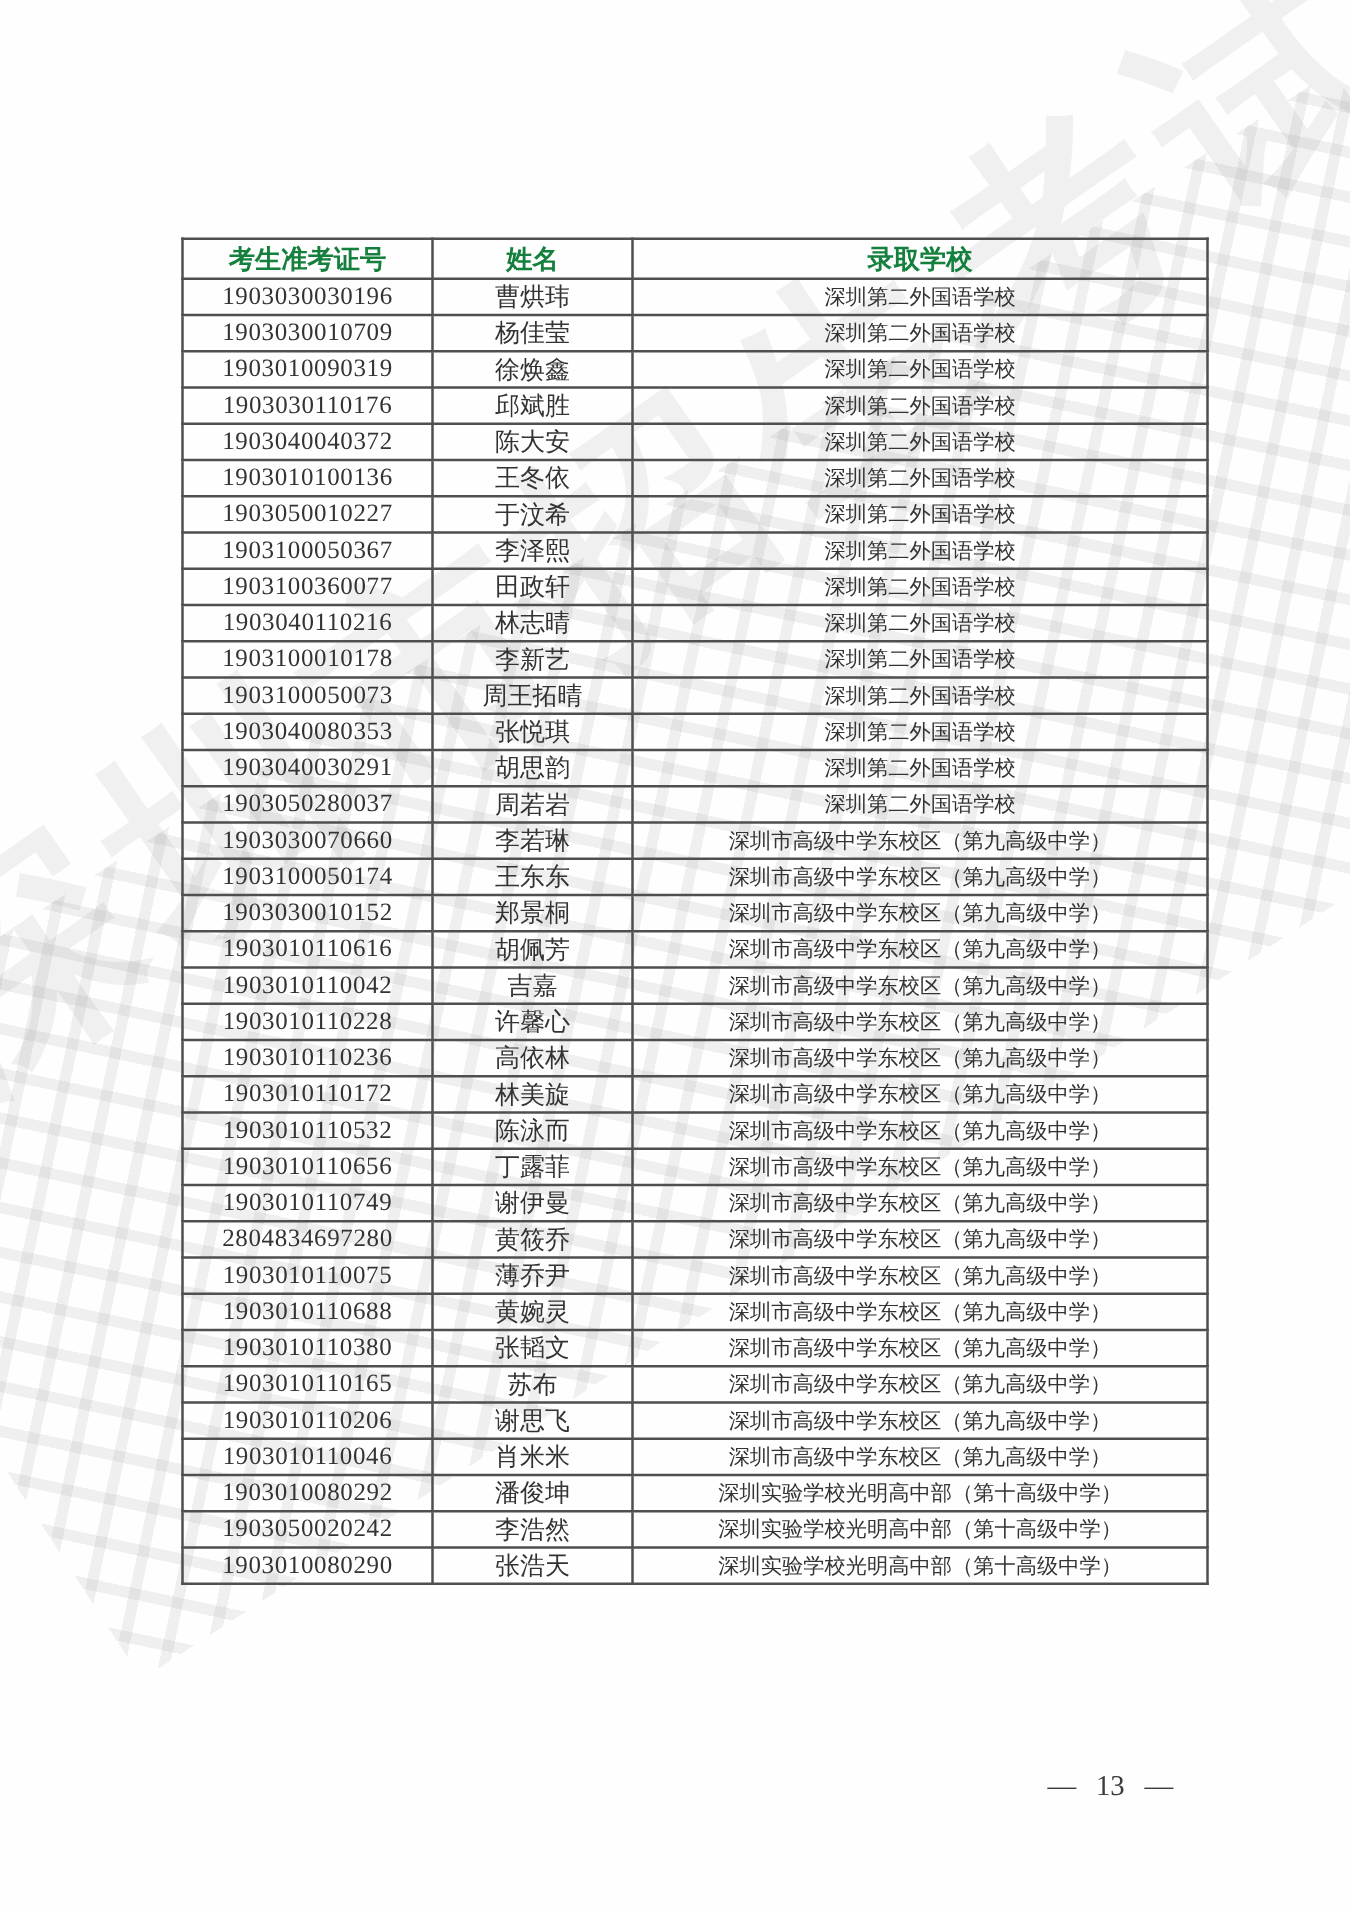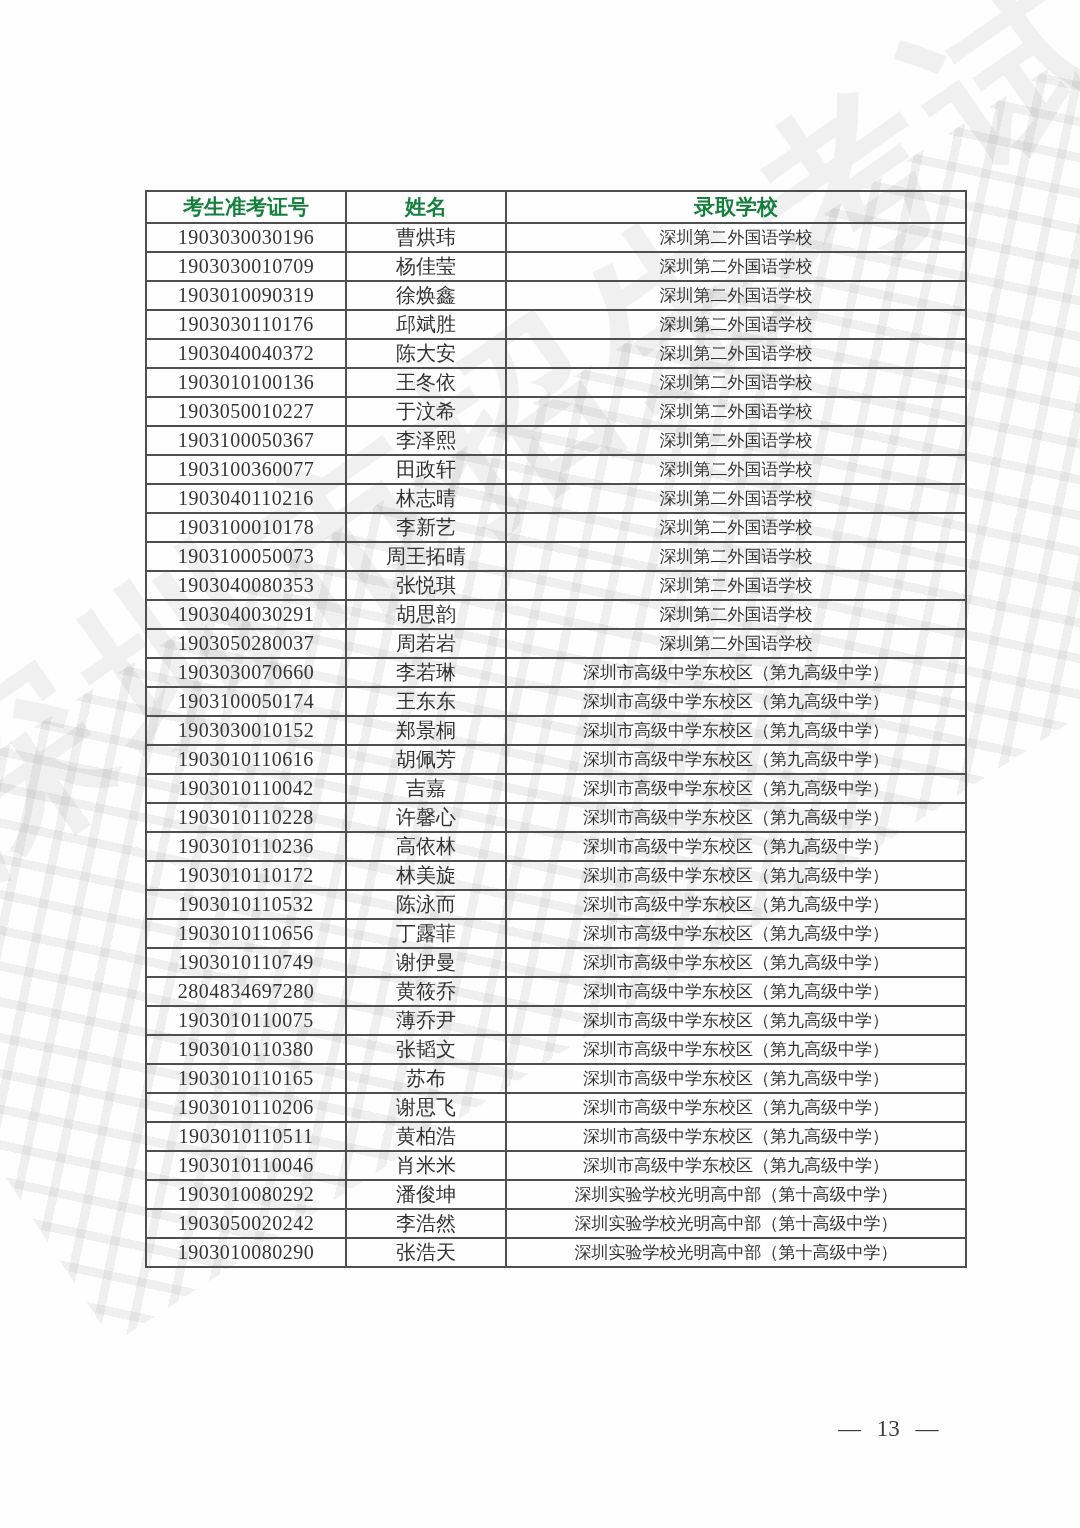--- a/index.html
+++ b/index.html
@@ -252,37 +252,37 @@
           <td class="num">2804834697280</td>
           <td class="name">黄筱乔</td>
           <td class="school">深圳市高级中学东校区（第九高级中学）</td>
         </tr>
         <tr>
           <td class="num">1903010110075</td>
           <td class="name">薄乔尹</td>
           <td class="school">深圳市高级中学东校区（第九高级中学）</td>
         </tr>
         <tr>
+          <td class="num">1903010110688</td>
+          <td class="name">黄婉灵</td>
+          <td class="school">深圳市高级中学东校区（第九高级中学）</td>
+        </tr>
+        <tr>
           <td class="num">1903010110380</td>
           <td class="name">张韬文</td>
           <td class="school">深圳市高级中学东校区（第九高级中学）</td>
         </tr>
         <tr>
           <td class="num">1903010110165</td>
           <td class="name">苏布</td>
           <td class="school">深圳市高级中学东校区（第九高级中学）</td>
         </tr>
         <tr>
           <td class="num">1903010110206</td>
           <td class="name">谢思飞</td>
-          <td class="school">深圳市高级中学东校区（第九高级中学）</td>
-        </tr>
-        <tr>
-          <td class="num">1903010110511</td>
-          <td class="name">黄柏浩</td>
           <td class="school">深圳市高级中学东校区（第九高级中学）</td>
         </tr>
         <tr>
           <td class="num">1903010110046</td>
           <td class="name">肖米米</td>
           <td class="school">深圳市高级中学东校区（第九高级中学）</td>
         </tr>
         <tr>
           <td class="num">1903010080292</td>
           <td class="name">潘俊坤</td>

